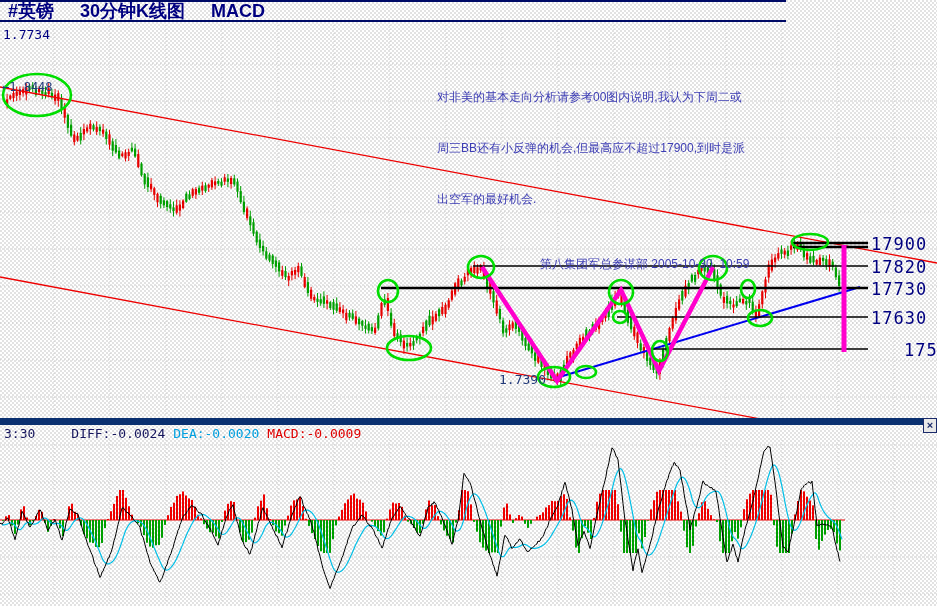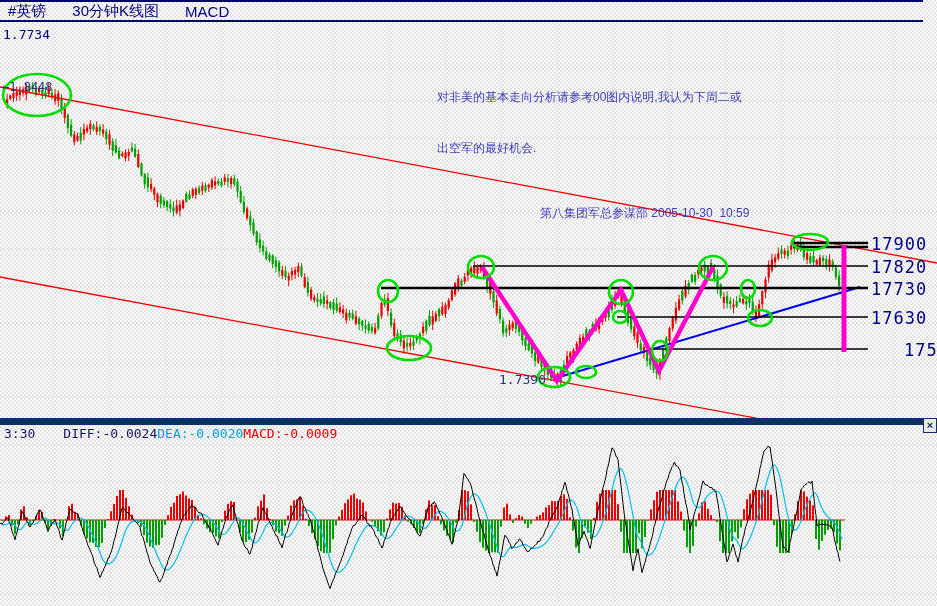--- a/index.html
+++ b/index.html
@@ -5,38 +5,38 @@
   html,body{margin:0;padding:0;}
   #app{
     position:relative; width:937px; height:606px; overflow:hidden;
     background:repeating-conic-gradient(#e2e2e2 0% 25%, #ffffff 0% 50%) 0 0 / 4px 4px;
     font-family:"Liberation Sans", sans-serif;
     -webkit-font-smoothing:none;
   }
   #chart-svg{position:absolute; left:0; top:0;}
   .abs{position:absolute; white-space:pre;}
   #title-bar{
-    left:0; top:0; width:923px; height:22px;
+    left:0; top:0; width:786px; height:22px;
     border-top:2px solid #000a66; border-bottom:2px solid #000a66;
     display:flex; align-items:center; gap:26px; padding-left:8px; box-sizing:border-box;
-    color:#000080; font-weight:normal; font-size:15px;
+    color:#000080; font-weight:bold; font-size:18px;
   }
   #price-display{left:3px; top:27px; color:#000080; font-size:13px; font-family:"DejaVu Sans Mono", monospace;}
   #annotation{left:437px; top:55px; width:436px; color:#3c3cb4; font-size:12px; line-height:17px;}
   #annotation .sig{margin-top:14px; padding-left:103px;}
   .lvl-label{color:#000080; font-size:17px; font-family:"DejaVu Sans Mono", monospace; letter-spacing:1px;}
   #high-label{left:2px; top:80px; color:#223a7a; font-size:12px; font-family:"DejaVu Sans Mono", monospace;}
   #low-label{left:499px; top:372px; color:#223a7a; font-size:13px; font-family:"DejaVu Sans Mono", monospace;}
   #macd-separator{left:0; top:418px; width:937px; height:7px; background:#0a3070;}
   #macd-close{
     left:923px; top:418px; width:12px; height:13px; background:#e8e8e8;
     border:1px solid #1a2a6a; color:#1a2a6a; font-size:11px; line-height:12px;
     text-align:center; font-weight:bold; cursor:default;
   }
-  #macd-header{left:4px; top:426px; font-size:13px; font-family:"DejaVu Sans Mono", monospace; display:flex; }
+  #macd-header{left:4px; top:426px; font-size:13px; font-family:"DejaVu Sans Mono", monospace; display:flex; gap:8px;}
   #macd-header .t{color:#16165e;} #macd-header .d{color:#16165e;padding-left:28px;}
   #macd-header .e{color:#00a0e0;} #macd-header .m{color:#e00000;}
 </style>
 </head>
 <body>
 
 <div id="app">
 
   <div id="chart-svg"><svg width="937" height="606">
         <g>
@@ -940,20 +940,21 @@
     <span>MACD</span>
   </div>
 
   <div id="price-display" class="abs">1.7734</div>
 
   <div id="high-label" class="abs">←1.8448</div>
   <div id="low-label" class="abs">1.7390</div>
 
   <div id="annotation" class="abs">
     <div>对非美的基本走向分析请参考00图内说明,我认为下周二或</div>
+    <div>周三BB还有小反弹的机会,但最高应不超过17900,到时是派</div>
     <div>出空军的最好机会.</div>
     <div class="sig">第八集团军总参谋部 2005-10-30  10:59</div>
   </div>
 
   <div class="abs lvl-label" style="left:871px; top:234px;">17900</div>
   <div class="abs lvl-label" style="left:871px; top:257px;">17820</div>
   <div class="abs lvl-label" style="left:871px; top:279px;">17730</div>
   <div class="abs lvl-label" style="left:871px; top:308px;">17630</div>
   <div class="abs lvl-label" style="left:871px; top:340px;padding-left:33px;">17520</div>
 

